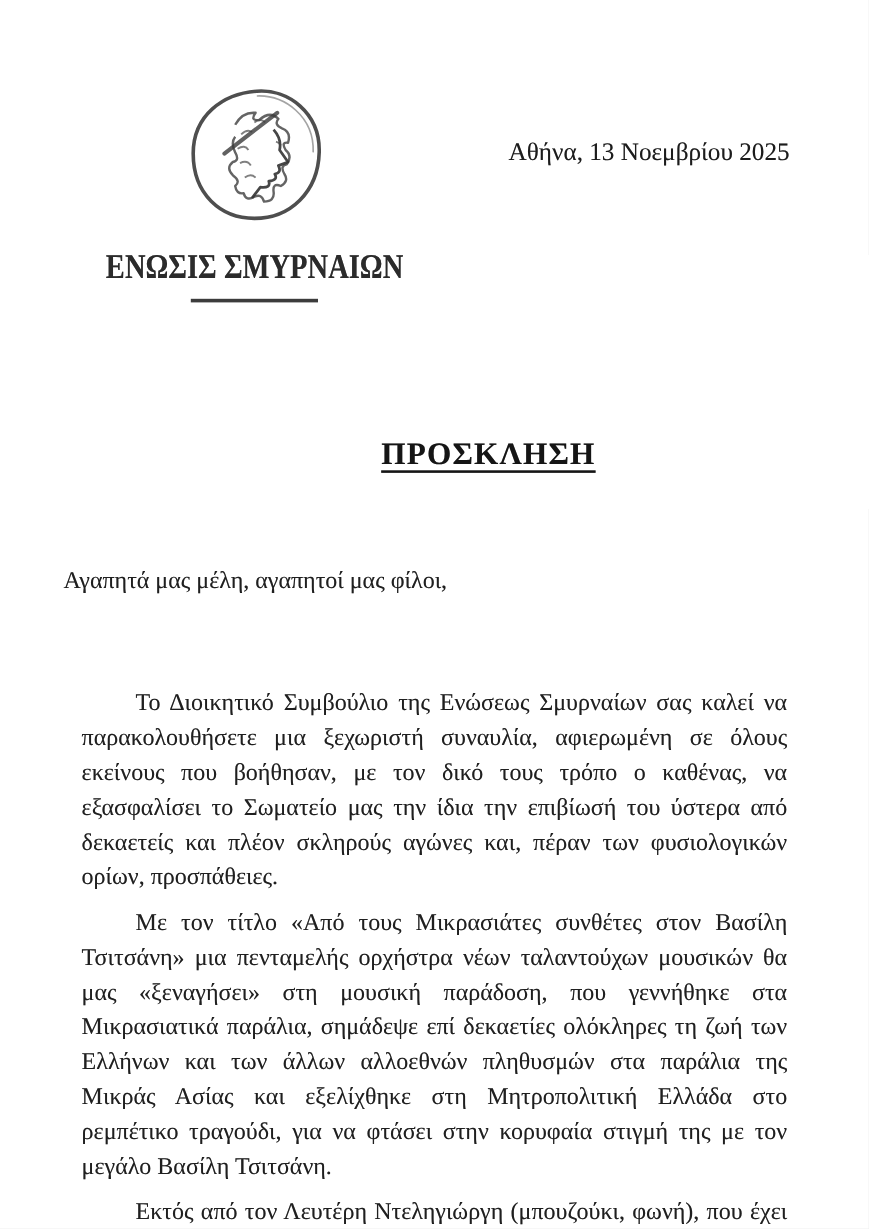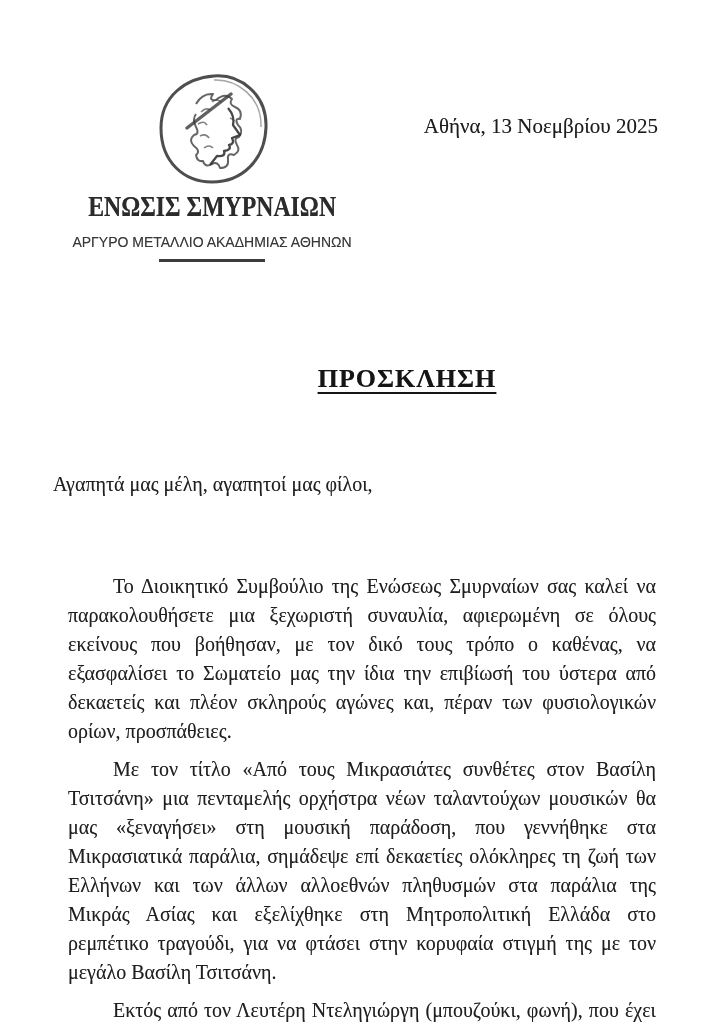--- a/index.html
+++ b/index.html
@@ -26,21 +26,21 @@
     width: 308px;
     text-align: center;
   }
   .seal {
     display: inline-block;
     width: 120px;
     height: 114px;
     margin-left: 4px;
   }
   .org-name {
-    margin-top: 0;
+    margin-top: 16px;
     font-weight: bold;
     font-size: 29px;
     letter-spacing: 0px;
     color: #2b2b2b;
     white-space: nowrap;
   }
   .org-name > span {
     display: inline-block;
     transform: scaleX(0.82);
     transform-origin: center;
@@ -138,21 +138,20 @@
         <path d="M33,56 L77,22" stroke="#3a3a3a" stroke-width="3.4" stroke-linecap="round" opacity="0.8"></path>
 
         <path d="M74,36 q7,8 5,17 l7,10 l-8,3 q3,6 -3,7 q3,5 -5,6 q2,6 -7,5 l-7,9" fill="none" stroke="#333333" stroke-width="2.3" stroke-linejoin="round" opacity="0.9"></path>
         <path d="M76,46 q3,1 4,3" stroke="#444444" stroke-width="1.6" fill="none" opacity="0.7"></path>
       </svg>
     </div>
     <div class="org-name">
       <span>ΕΝΩΣΙΣ ΣΜΥΡΝΑΙΩΝ</span>
     </div>
     <div class="distinctions">
-      <div>ΑΡΓΥΡΟ ΜΕΤΑΛΛΙΟ ΑΚΑΔΗΜΙΑΣ ΑΘΗΝΩΝ</div>
     </div>
     <div class="letterhead-rule"></div>
   </div>
 
   <div class="dateline">Αθήνα, 13 Νοεμβρίου 2025</div>
 
   <div class="doc-title">
     <span>ΠΡΟΣΚΛΗΣΗ</span>
   </div>
 

